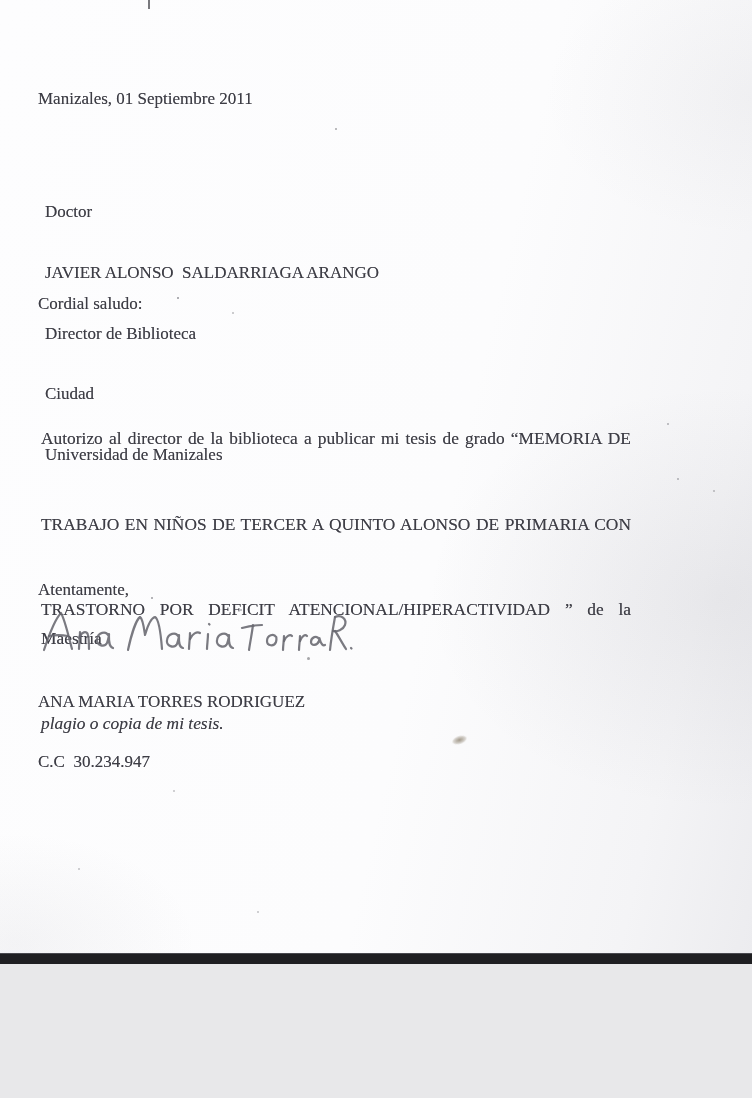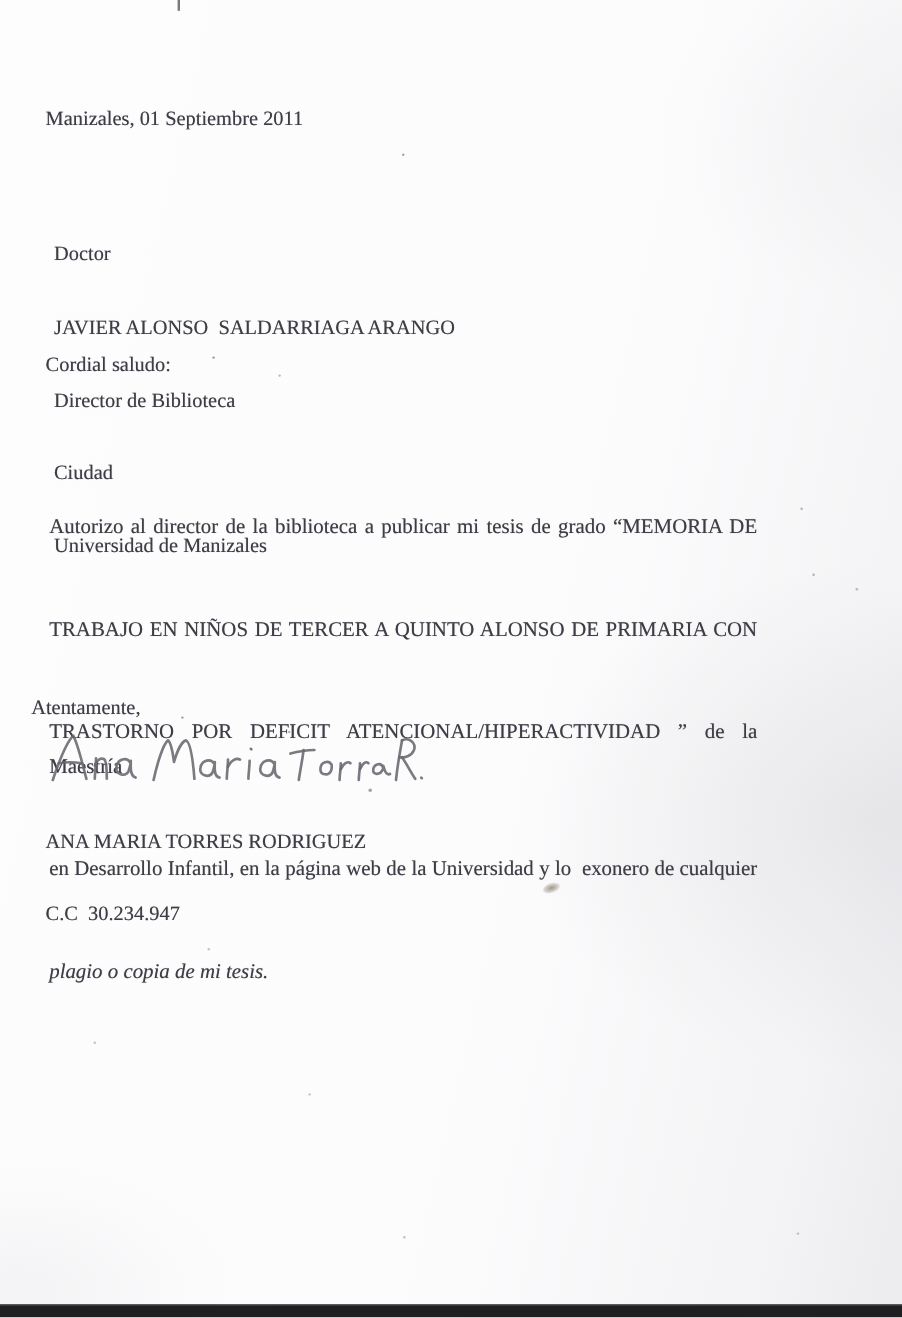--- a/index.html
+++ b/index.html
@@ -3,21 +3,21 @@
 <meta charset="utf-8">
 <style>
   html, body {
     margin: 0;
     padding: 0;
     background: #e8e8ea;
   }
   .page {
     position: relative;
     width: 752px;
-    height: 1098px;
+    height: 964px;
     overflow: hidden;
     background:
       radial-gradient(ellipse 420px 300px at 96% 62%, rgba(120,120,132,0.10), transparent 70%),
       radial-gradient(ellipse 300px 200px at 100% 10%, rgba(120,120,132,0.05), transparent 70%),
       radial-gradient(ellipse 260px 160px at 2% 98%, rgba(120,120,132,0.07), transparent 70%),
       linear-gradient(103deg, #fdfdfe 0%, #fcfcfd 58%, #f4f4f6 86%, #ececef 100%);
     font-family: "Liberation Serif", "DejaVu Serif", serif;
     color: #3d3d45;
   }
   .txt {
@@ -33,21 +33,21 @@
     text-align: justify;
     text-align-last: justify;
     -moz-text-align-last: justify;
     white-space: pre-wrap;
   }
   .body-line.last {
     text-align-last: left;
     font-style: italic;
     -moz-text-align-last: left;
   }
-  .closing { left: 26px; top: 580px; font-size: 17px; }
+  .closing { left: 38px; top: 580px; font-size: 17px; }
   .sig-svg {
     position: absolute;
     left: 34px;
     top: 604px;
     width: 320px;
     height: 54px;
   }
   .sig-svg path {
     fill: none;
     stroke: #686870;
@@ -101,21 +101,20 @@
     <div>Ciudad</div>
     <div>Universidad de Manizales</div>
   </div>
 
   <div class="txt greeting">Cordial saludo:</div>
 
   <div class="txt body-block">
     <div class="body-line">Autorizo al director de la biblioteca a publicar mi tesis de grado “MEMORIA DE</div>
     <div class="body-line">TRABAJO EN NIÑOS DE TERCER A QUINTO ALONSO DE PRIMARIA CON</div>
     <div class="body-line">TRASTORNO POR DEFICIT ATENCIONAL/HIPERACTIVIDAD ” de la Maestría</div>
-    <div class="body-line">en Desarrollo Infantil, en la página web de la Universidad y lo  exonero de cualquier</div>
     <div class="body-line last">plagio o copia de mi tesis.</div>
   </div>
 
   <div class="txt closing">Atentamente,</div>
 
   <svg class="sig-svg" viewBox="0 0 320 54" role="img" aria-label="Ana Maria Torres R">
 
     <path d="M10,46 C14,34 20,16 27,9 C31,16 35,34 38,45"></path>
     <path d="M15,32 C21,31 28,31 34,32"></path>
     <path d="M46,28 C46,33 45,41 45,45"></path>

